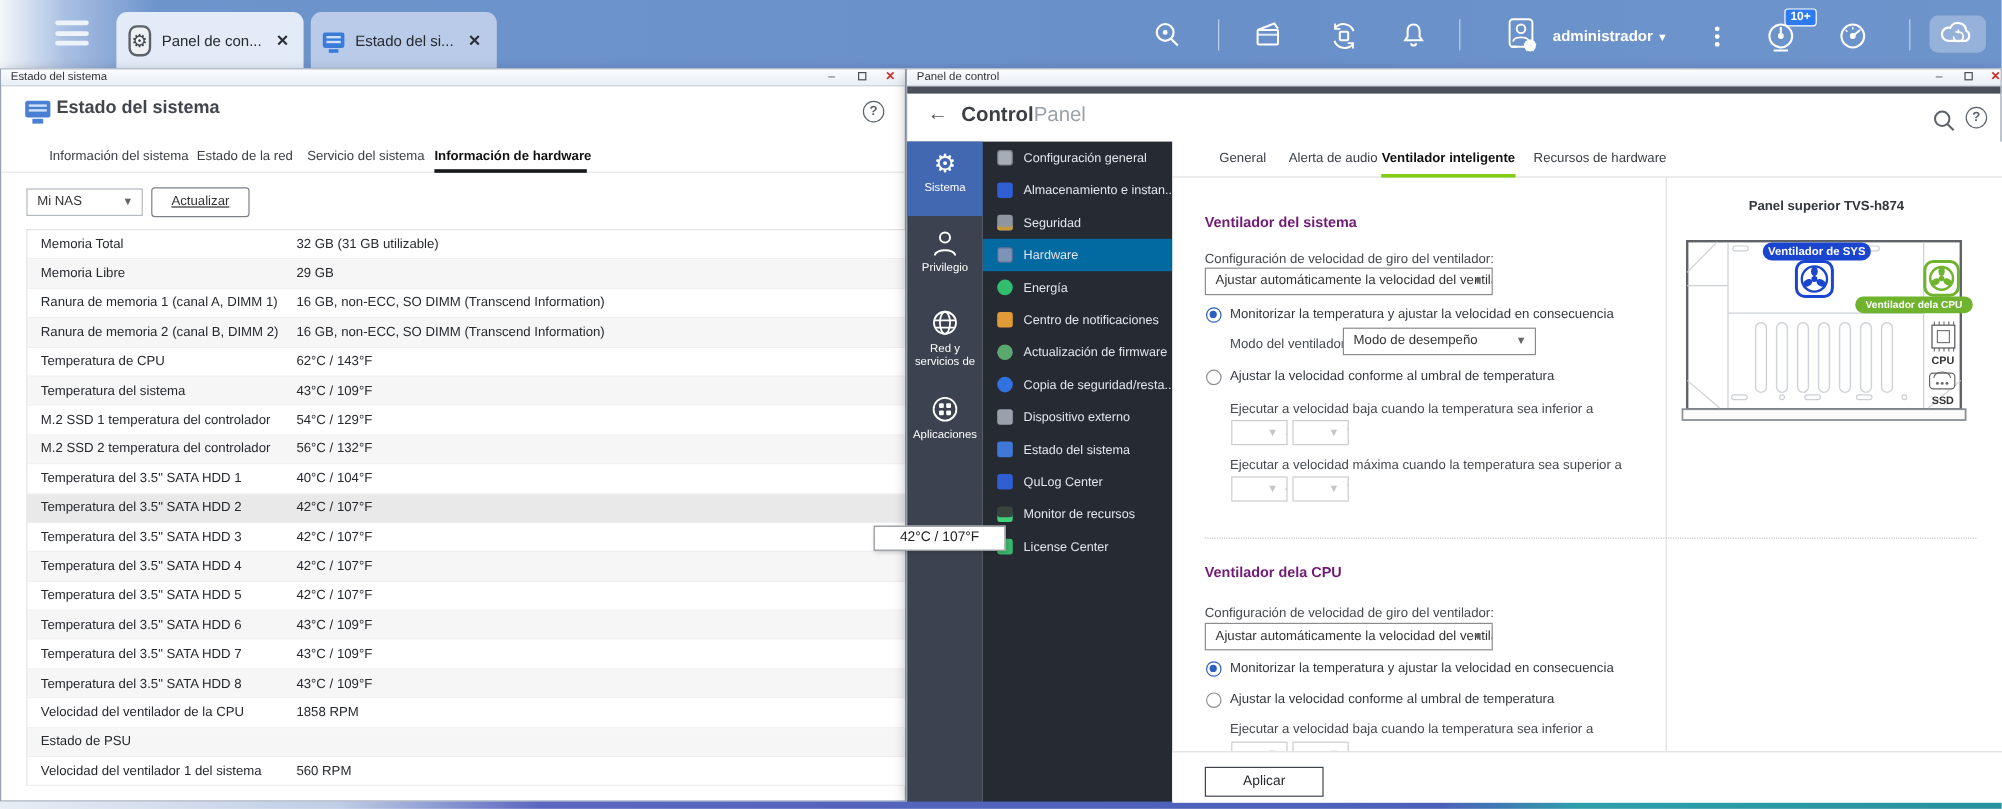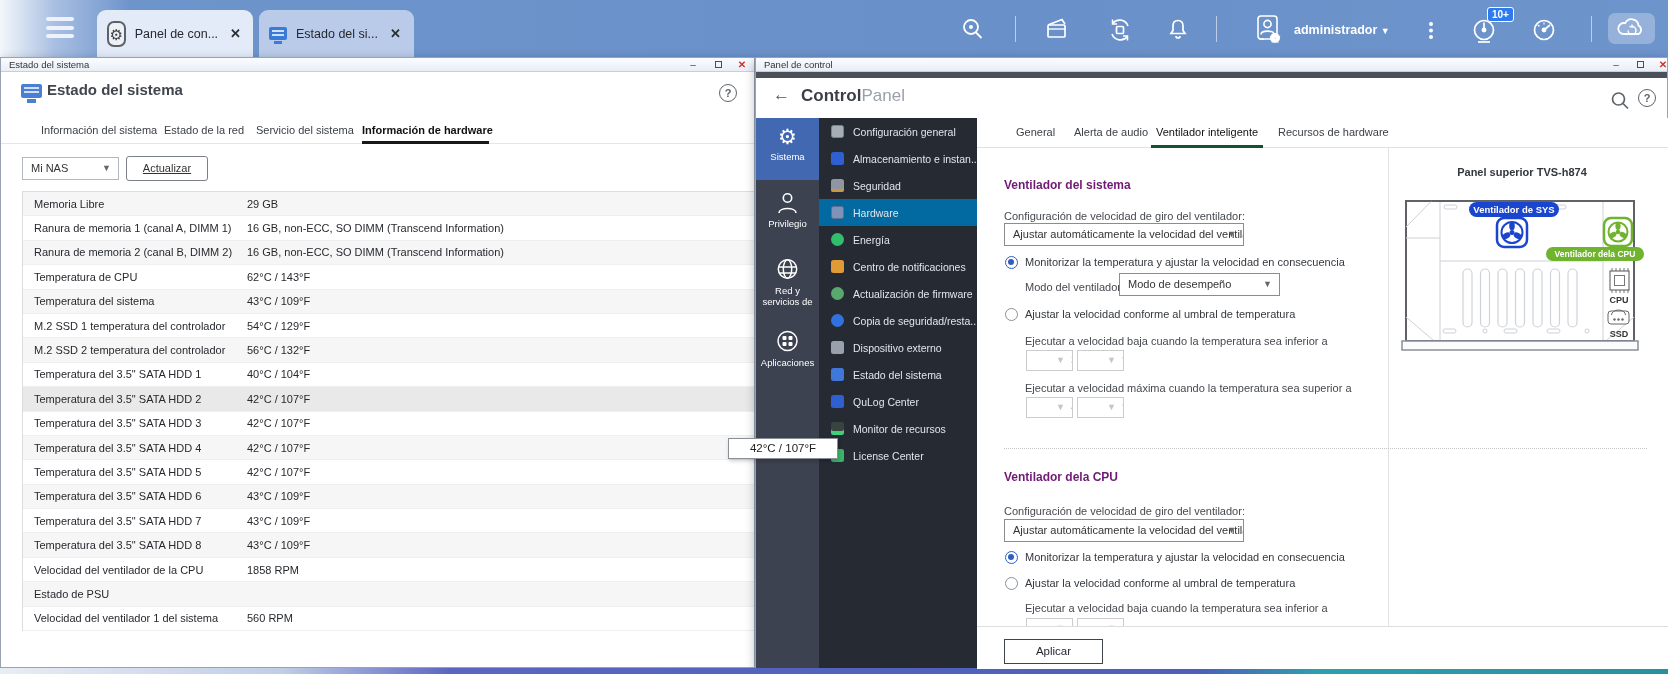--- a/index.html
+++ b/index.html
@@ -93,21 +93,21 @@
   .ic4{background:#33bd6e;border-radius:50%;} .ic5{background:#e09a36;}
   .ic6{background:#5aa86e;border-radius:50%;} .ic7{background:#2f72e0;border-radius:50%;}
   .ic8{background:#9aa1ad;} .ic9{background:#3f78d8;}
   .ic10{background:#2f5fd0;} .ic11{background:#39443f;box-shadow:inset 0 -4px 0 #3fd07a;}
   .ic12{background:#3bb56b;}
 
   #cpmain { position:absolute; left:221px; top:60px; width:692px; height:551px; background:#fff; }
   #cptabs { position:absolute; left:0; top:0; right:0; height:30px; border-bottom:1px solid #e0e0e0; }
   .cptab { position:absolute; top:0; height:30px; line-height:28px; font-size:11px; color:#3c4046;
     cursor:pointer; white-space:nowrap; text-align:center; }
-  .cptab.active { font-weight:normal; color:#111; border-bottom:3px solid #14532d; }
+  .cptab.active { font-weight:bold; color:#111; border-bottom:3px solid #84cc16; }
   #vdivider { position:absolute; left:411px; top:30px; height:478px; width:1px; background:#e2e2e2; }
 
   .settings { position:absolute; left:27px; top:0; width:384px; }
   .sec-title { position:absolute; left:0; font-size:12px; font-weight:bold; color:#701a75; white-space:nowrap; }
   .flabel { position:absolute; font-size:11px; color:#45494f; white-space:nowrap; }
   .dd { position:absolute; height:23px; border:1px solid #8c8c8c; background:#fff; font-size:11px;
     color:#333; line-height:21px; padding-left:8px; cursor:pointer; white-space:nowrap; overflow:hidden; }
   .dd.small { height:21px; line-height:19px; width:47px; }
   .dd.dis { border-color:#ccc; color:#b3b3b3; cursor:default;padding-left:44px; }
   .dd.dis .caret { color:#c5c5c5; }
@@ -246,20 +246,24 @@
     <span class="ltab active" style="left:361px;width:127px;text-align:center;">Información de hardware</span>
   </div>
 
   <div id="nasdd" class="dd-like">
     <span>Mi NAS</span>
     <span class="caret">▼</span>
   </div>
   <div id="refreshbtn">Actualizar</div>
 
   <div id="ltable">
+    <div class="trow">
+        <span class="tl">Memoria Total</span>
+        <span class="tv">32 GB (31 GB utilizable)</span>
+      </div>
     <div class="trow alt">
         <span class="tl">Memoria Libre</span>
         <span class="tv">29 GB</span>
       </div>
     <div class="trow">
         <span class="tl">Ranura de memoria 1 (canal A, DIMM 1)</span>
         <span class="tv">16 GB, non-ECC, SO DIMM (Transcend Information)</span>
       </div>
     <div class="trow alt">
         <span class="tl">Ranura de memoria 2 (canal B, DIMM 2)</span>

